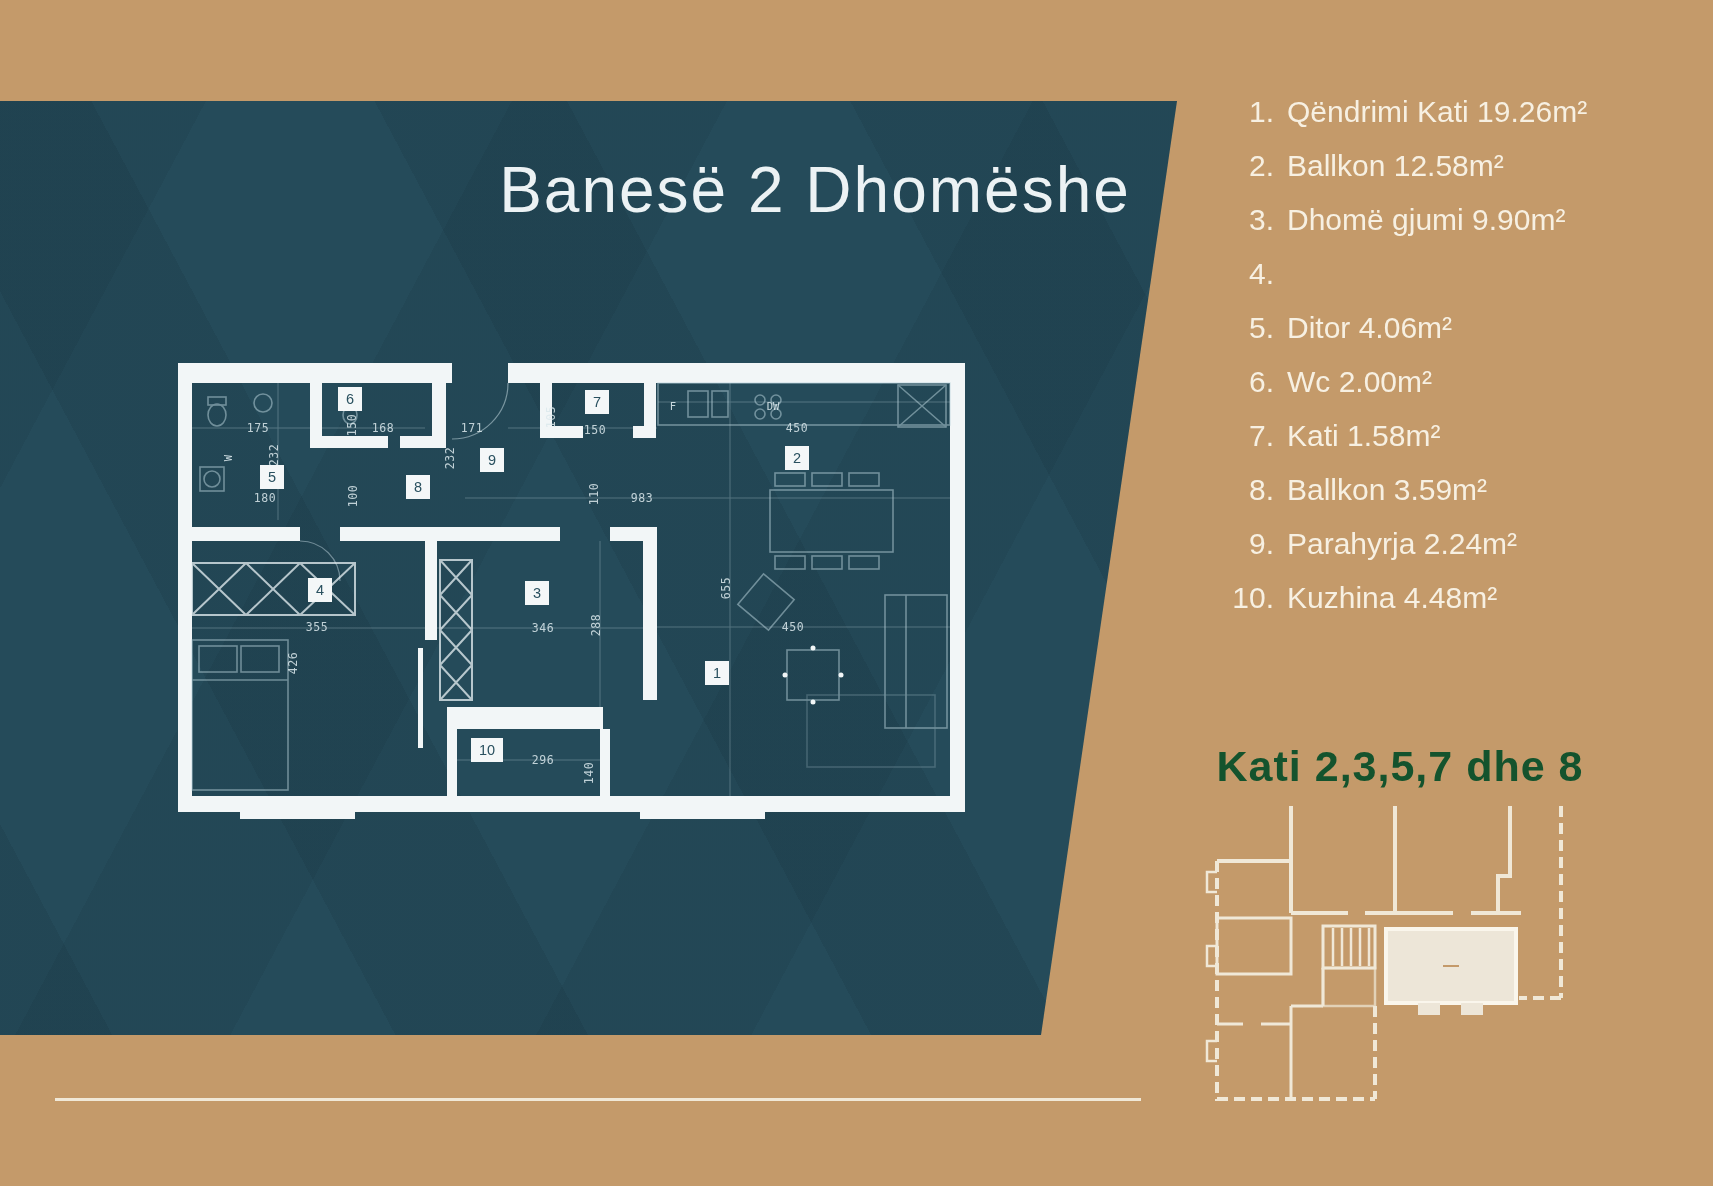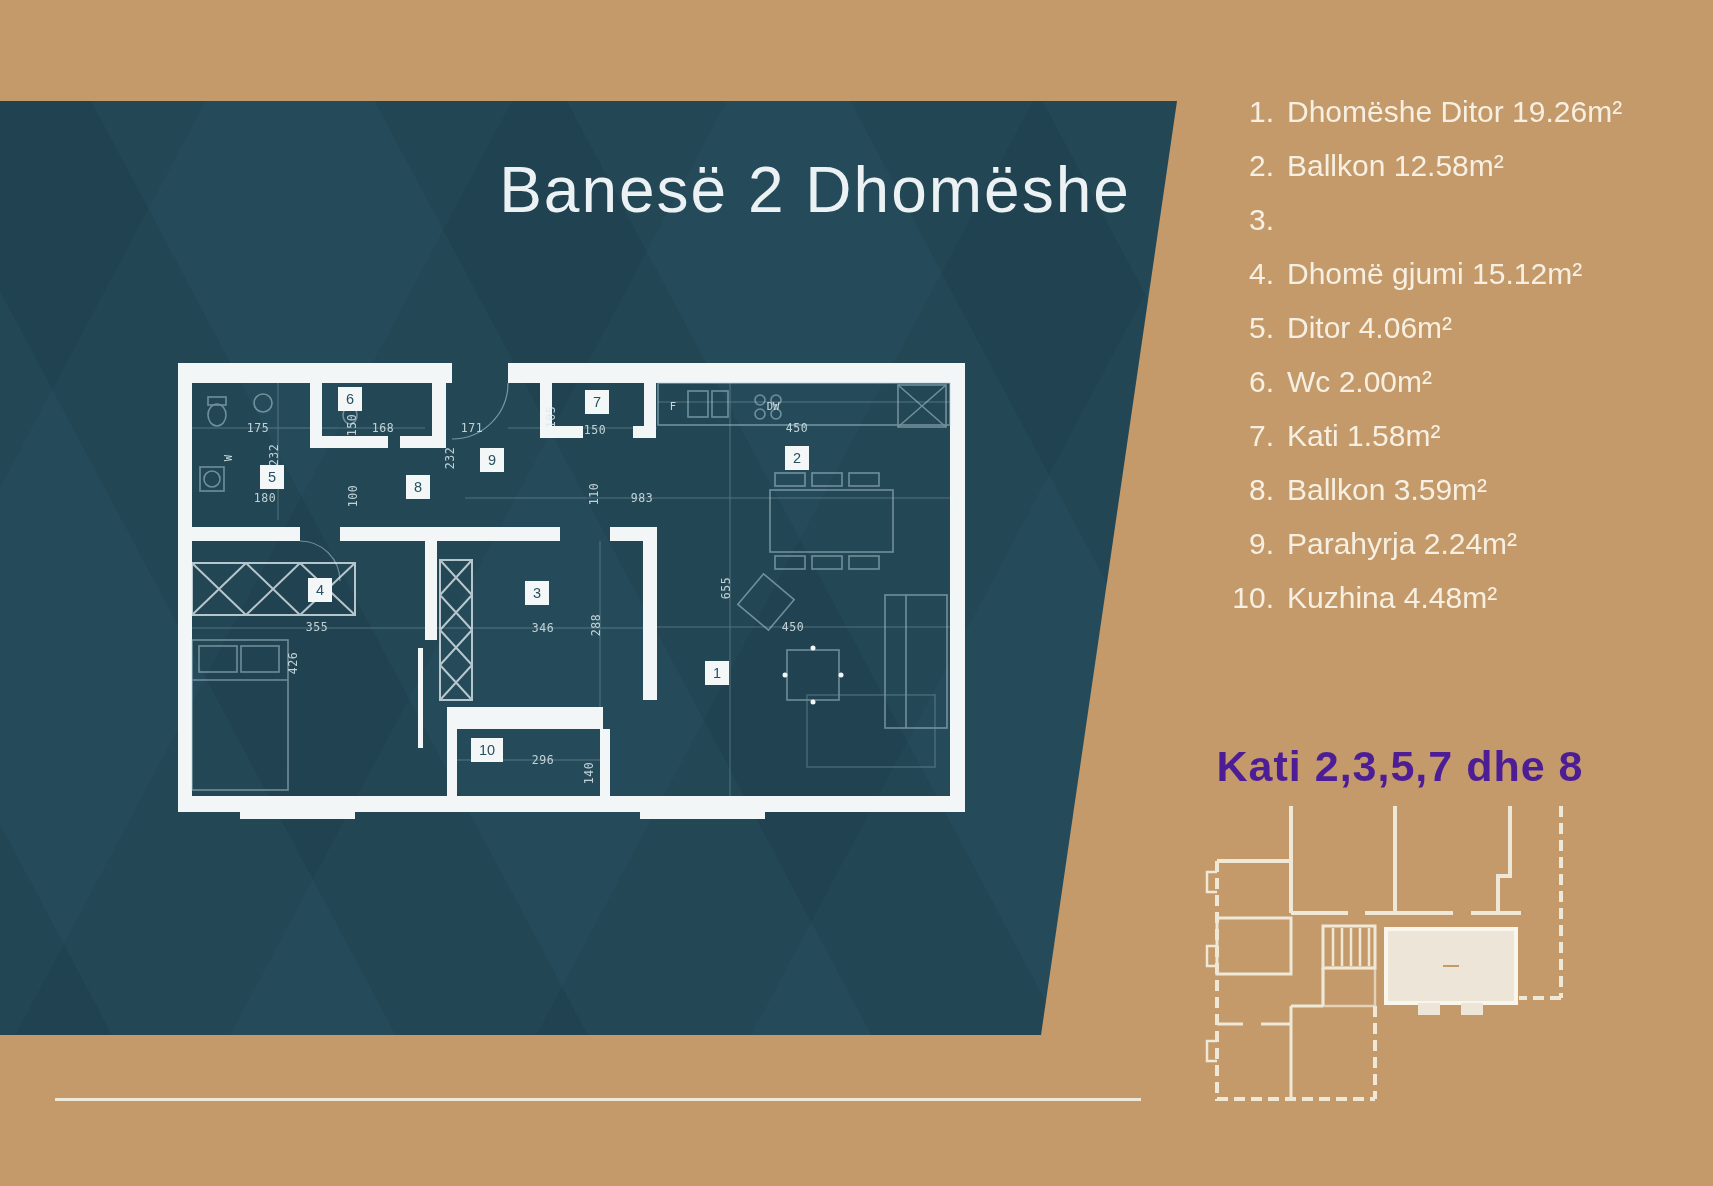--- a/index.html
+++ b/index.html
@@ -19,21 +19,21 @@
     position:absolute;left:400px;top:152px;width:830px;height:80px;
     text-align:center;color:#ECF2F4;font-size:64px;font-weight:400;
     letter-spacing:2px;line-height:76px;white-space:nowrap;
   }
   .room-list{position:absolute;left:1228px;top:85px;width:460px;}
   .room-list .row{display:flex;height:54px;align-items:center;color:#F7F0E2;font-size:30px;}
   .room-list .num{width:46px;text-align:right;flex:none;}
   .room-list .txt{margin-left:13px;white-space:nowrap;}
   .floor-heading{
     position:absolute;left:1200px;top:742px;width:400px;text-align:center;
-    color:#4c1d95;font-size:43px;font-weight:800;letter-spacing:1px;white-space:nowrap;
+    color:#14532d;font-size:43px;font-weight:800;letter-spacing:1px;white-space:nowrap;
   }
   .divider{position:absolute;left:55px;top:1098px;width:1086px;height:3px;background:#F0E8D7;}
   svg text.dim{
     font-family:"DejaVu Sans Mono",monospace;font-size:11.5px;fill:#DCE9ED;opacity:.85;letter-spacing:.5px;
   }
   svg text.badge-t{font-family:"Liberation Sans",sans-serif;font-size:14.5px;fill:#29505F;}
   svg text.appl{font-family:"DejaVu Sans Mono",monospace;font-size:10.5px;fill:#DCE9ED;opacity:.9;}
 </style>
 </head>
 <body>
@@ -228,32 +228,32 @@
       <g>
           <rect x="296" y="383" width="32" height="24" fill="#F4F7F8"></rect>
           <text class="badge-t" x="312" y="400" text-anchor="middle">10</text>
         </g>
     </g>
   </svg>
 
   <div class="room-list">
     <div class="row">
         <span class="num">1.</span>
-        <span class="txt">Dhomëshe Ditor 19.26m²</span>
+        <span class="txt">Qëndrimi Kati 19.26m²</span>
       </div>
     <div class="row">
         <span class="num">2.</span>
         <span class="txt">Ballkon 12.58m²</span>
       </div>
     <div class="row">
         <span class="num">3.</span>
+        <span class="txt">Dhomë gjumi 9.90m²</span>
       </div>
     <div class="row">
         <span class="num">4.</span>
-        <span class="txt">Dhomë gjumi 15.12m²</span>
       </div>
     <div class="row">
         <span class="num">5.</span>
         <span class="txt">Ditor 4.06m²</span>
       </div>
     <div class="row">
         <span class="num">6.</span>
         <span class="txt">Wc 2.00m²</span>
       </div>
     <div class="row">

